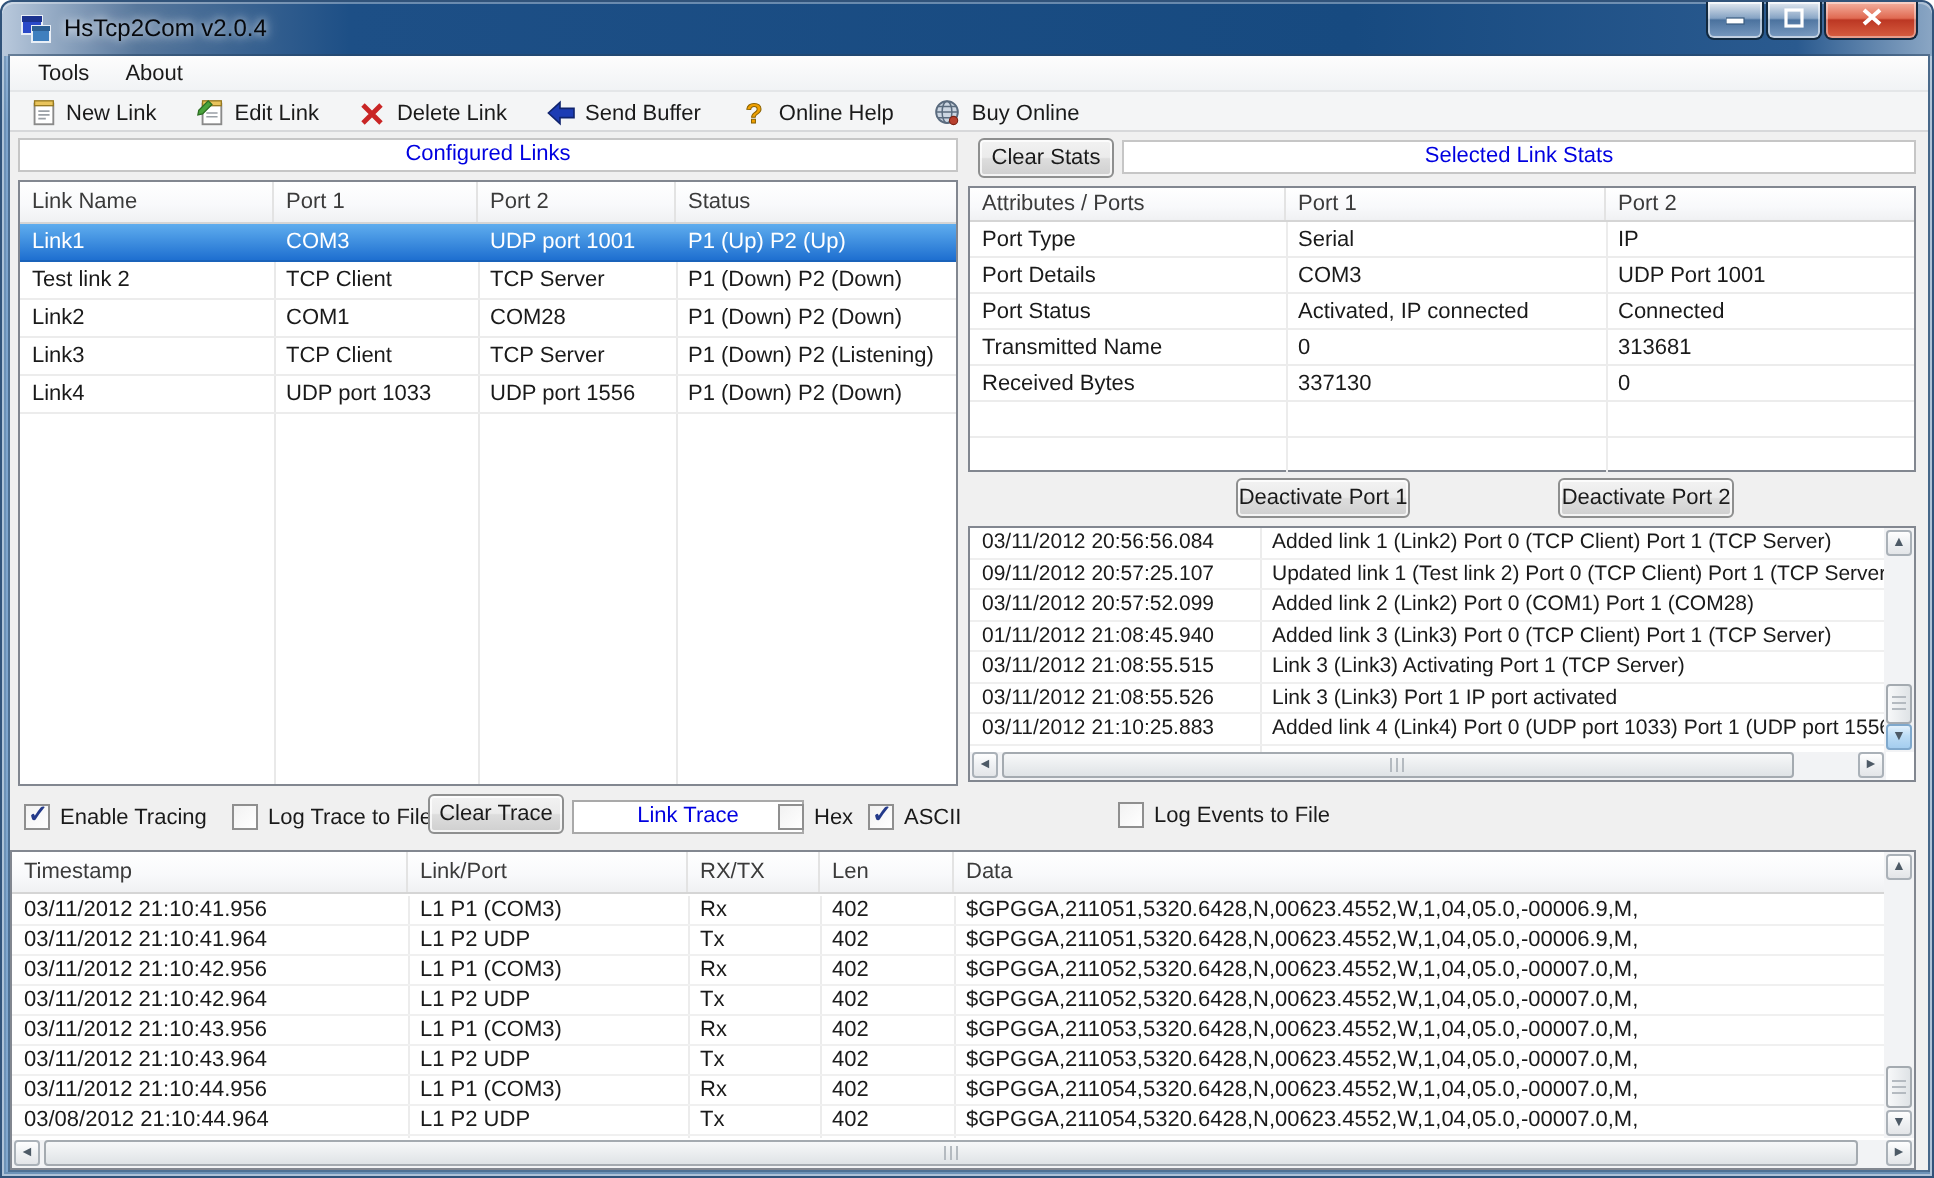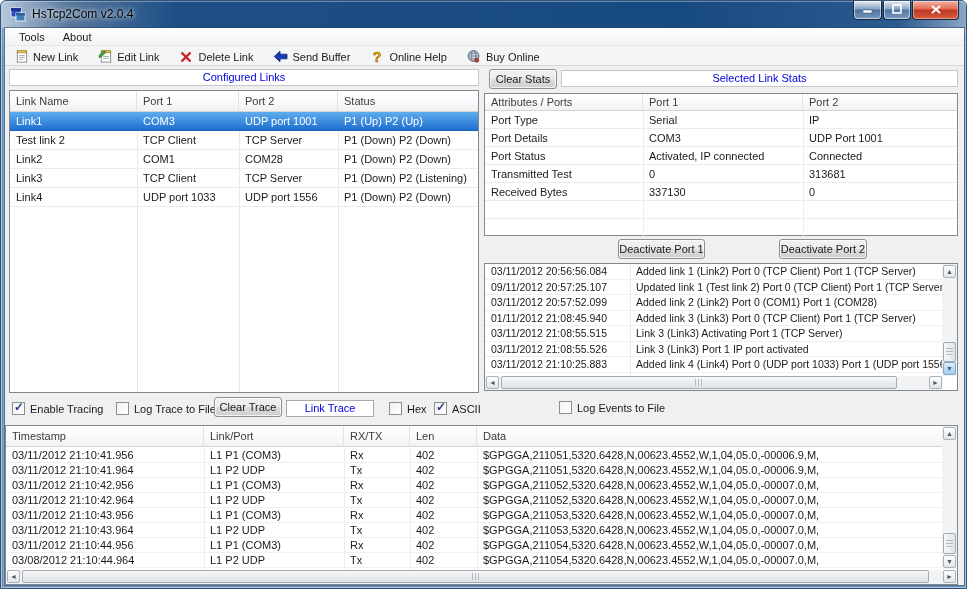--- a/index.html
+++ b/index.html
@@ -84,21 +84,21 @@
   .ev-vscroll{position:absolute;right:0;top:0;width:15px;bottom:14px;background:#f2f3f5}
   .ev-hscroll{position:absolute;left:0;bottom:0;height:14px;width:458px;background:#f2f3f5}
   #trace-table{left:0;top:359px;width:953px;height:160px}
   #trace-table .thead{height:21px;grid-template-columns:198px 140px 66px 67px 1fr}
   .tt-body{position:absolute;left:0;top:22px;width:936px;bottom:15px;overflow:hidden;
     background-image:linear-gradient(#ececec,#ececec),linear-gradient(#ececec,#ececec),linear-gradient(#ececec,#ececec),linear-gradient(#ececec,#ececec);
     background-size:1px 100%;background-repeat:no-repeat;background-position:198px 0,338px 0,404px 0,471px 0}
   .tt-body .row{grid-template-columns:198px 140px 66px 67px 1fr;height:15px;border-bottom:1px solid #f0f0f0}
   .tt-vscroll{position:absolute;right:0;top:0;width:15px;bottom:15px;background:#f2f3f5}
   .tt-hscroll{position:absolute;left:0;right:0;bottom:0;height:14px;background:#f2f3f5}
-  #trace-title-box{position:absolute;left:281px;top:334px;width:88px;height:17px;background:#fff;
+  #trace-title-box{position:absolute;left:281px;top:334px;width:116px;height:17px;background:#fff;
     border:1px solid #a9a9a9;text-align:center;line-height:15px;color:var(--accent-blue)}
 </style>
 </head>
 <body>
 
 <div class="window">
   <div class="titlebar">
     <span class="app-icon">
       <svg width="16" height="16" viewBox="0 0 16 16">
           <rect x="1" y="2" width="10" height="9" fill="#2a49c8" stroke="#e8eef6"></rect>
@@ -265,21 +265,21 @@
               <div class="c">UDP Port 1001</div>
             </div>
 
             <div class="row">
               <div class="c">Port Status</div>
               <div class="c">Activated, IP connected</div>
               <div class="c">Connected</div>
             </div>
 
             <div class="row">
-              <div class="c">Transmitted Test</div>
+              <div class="c">Transmitted Name</div>
               <div class="c">0</div>
               <div class="c">313681</div>
             </div>
 
             <div class="row">
               <div class="c">Received Bytes</div>
               <div class="c">337130</div>
               <div class="c">0</div>
             </div>
           </div>

